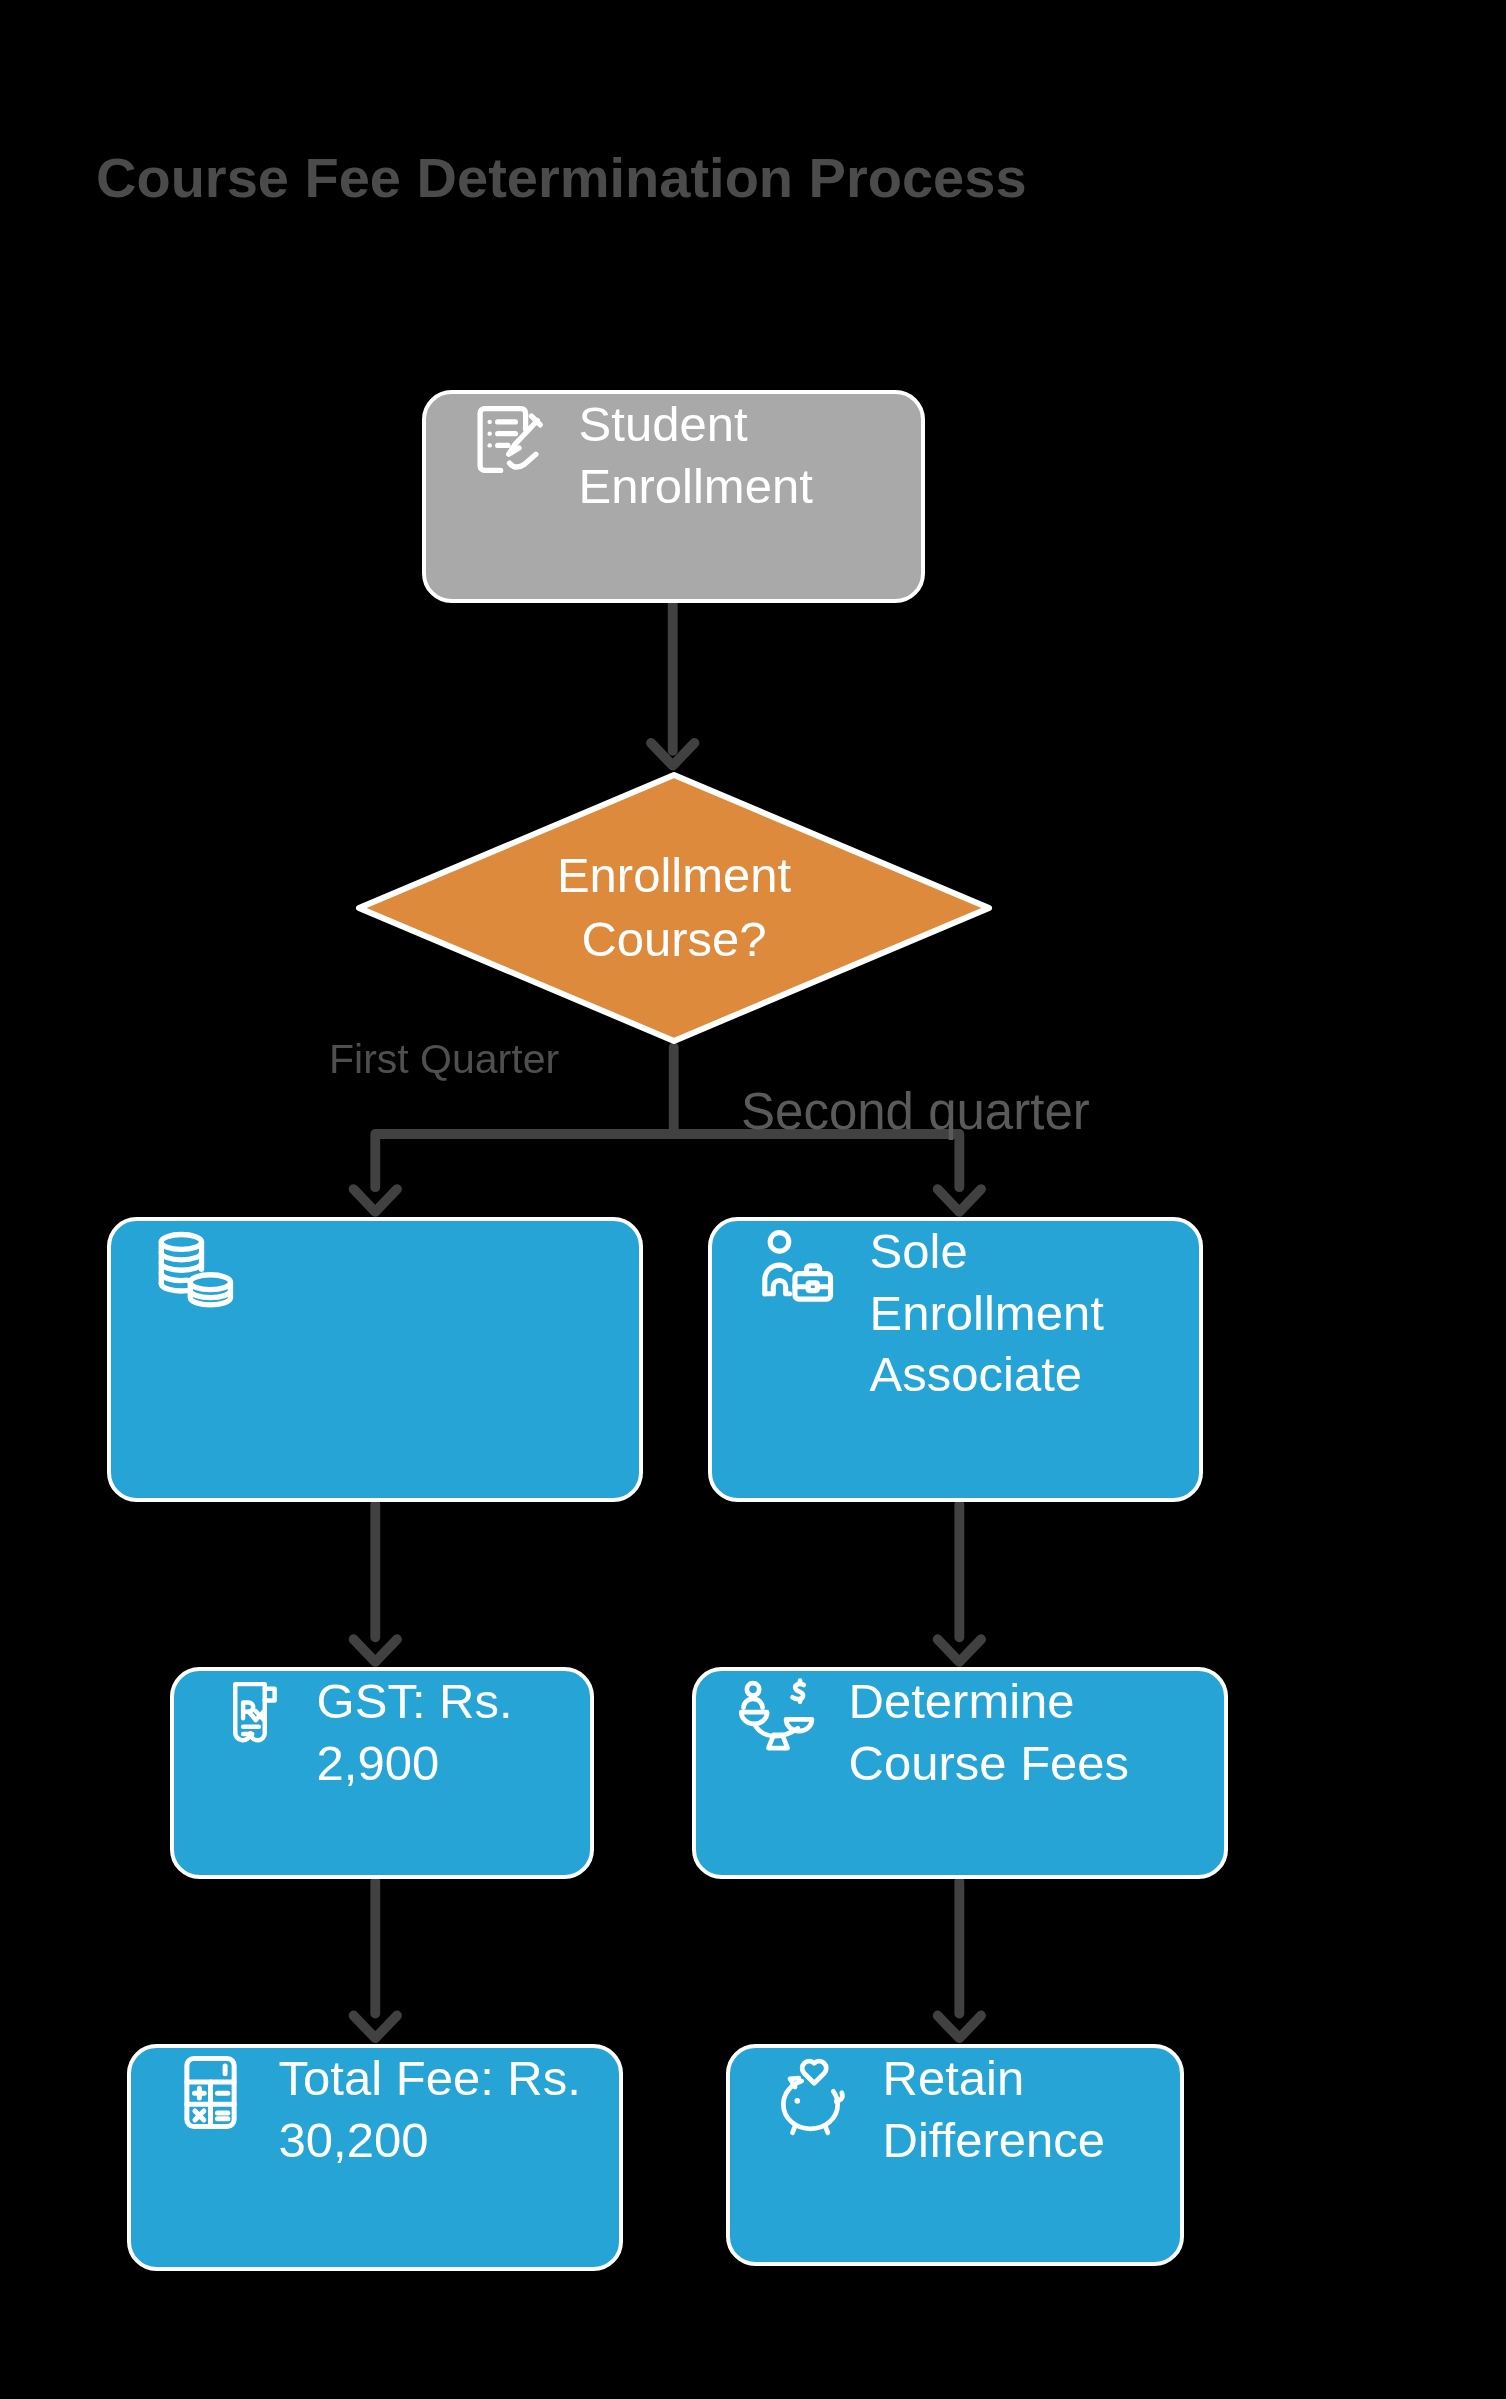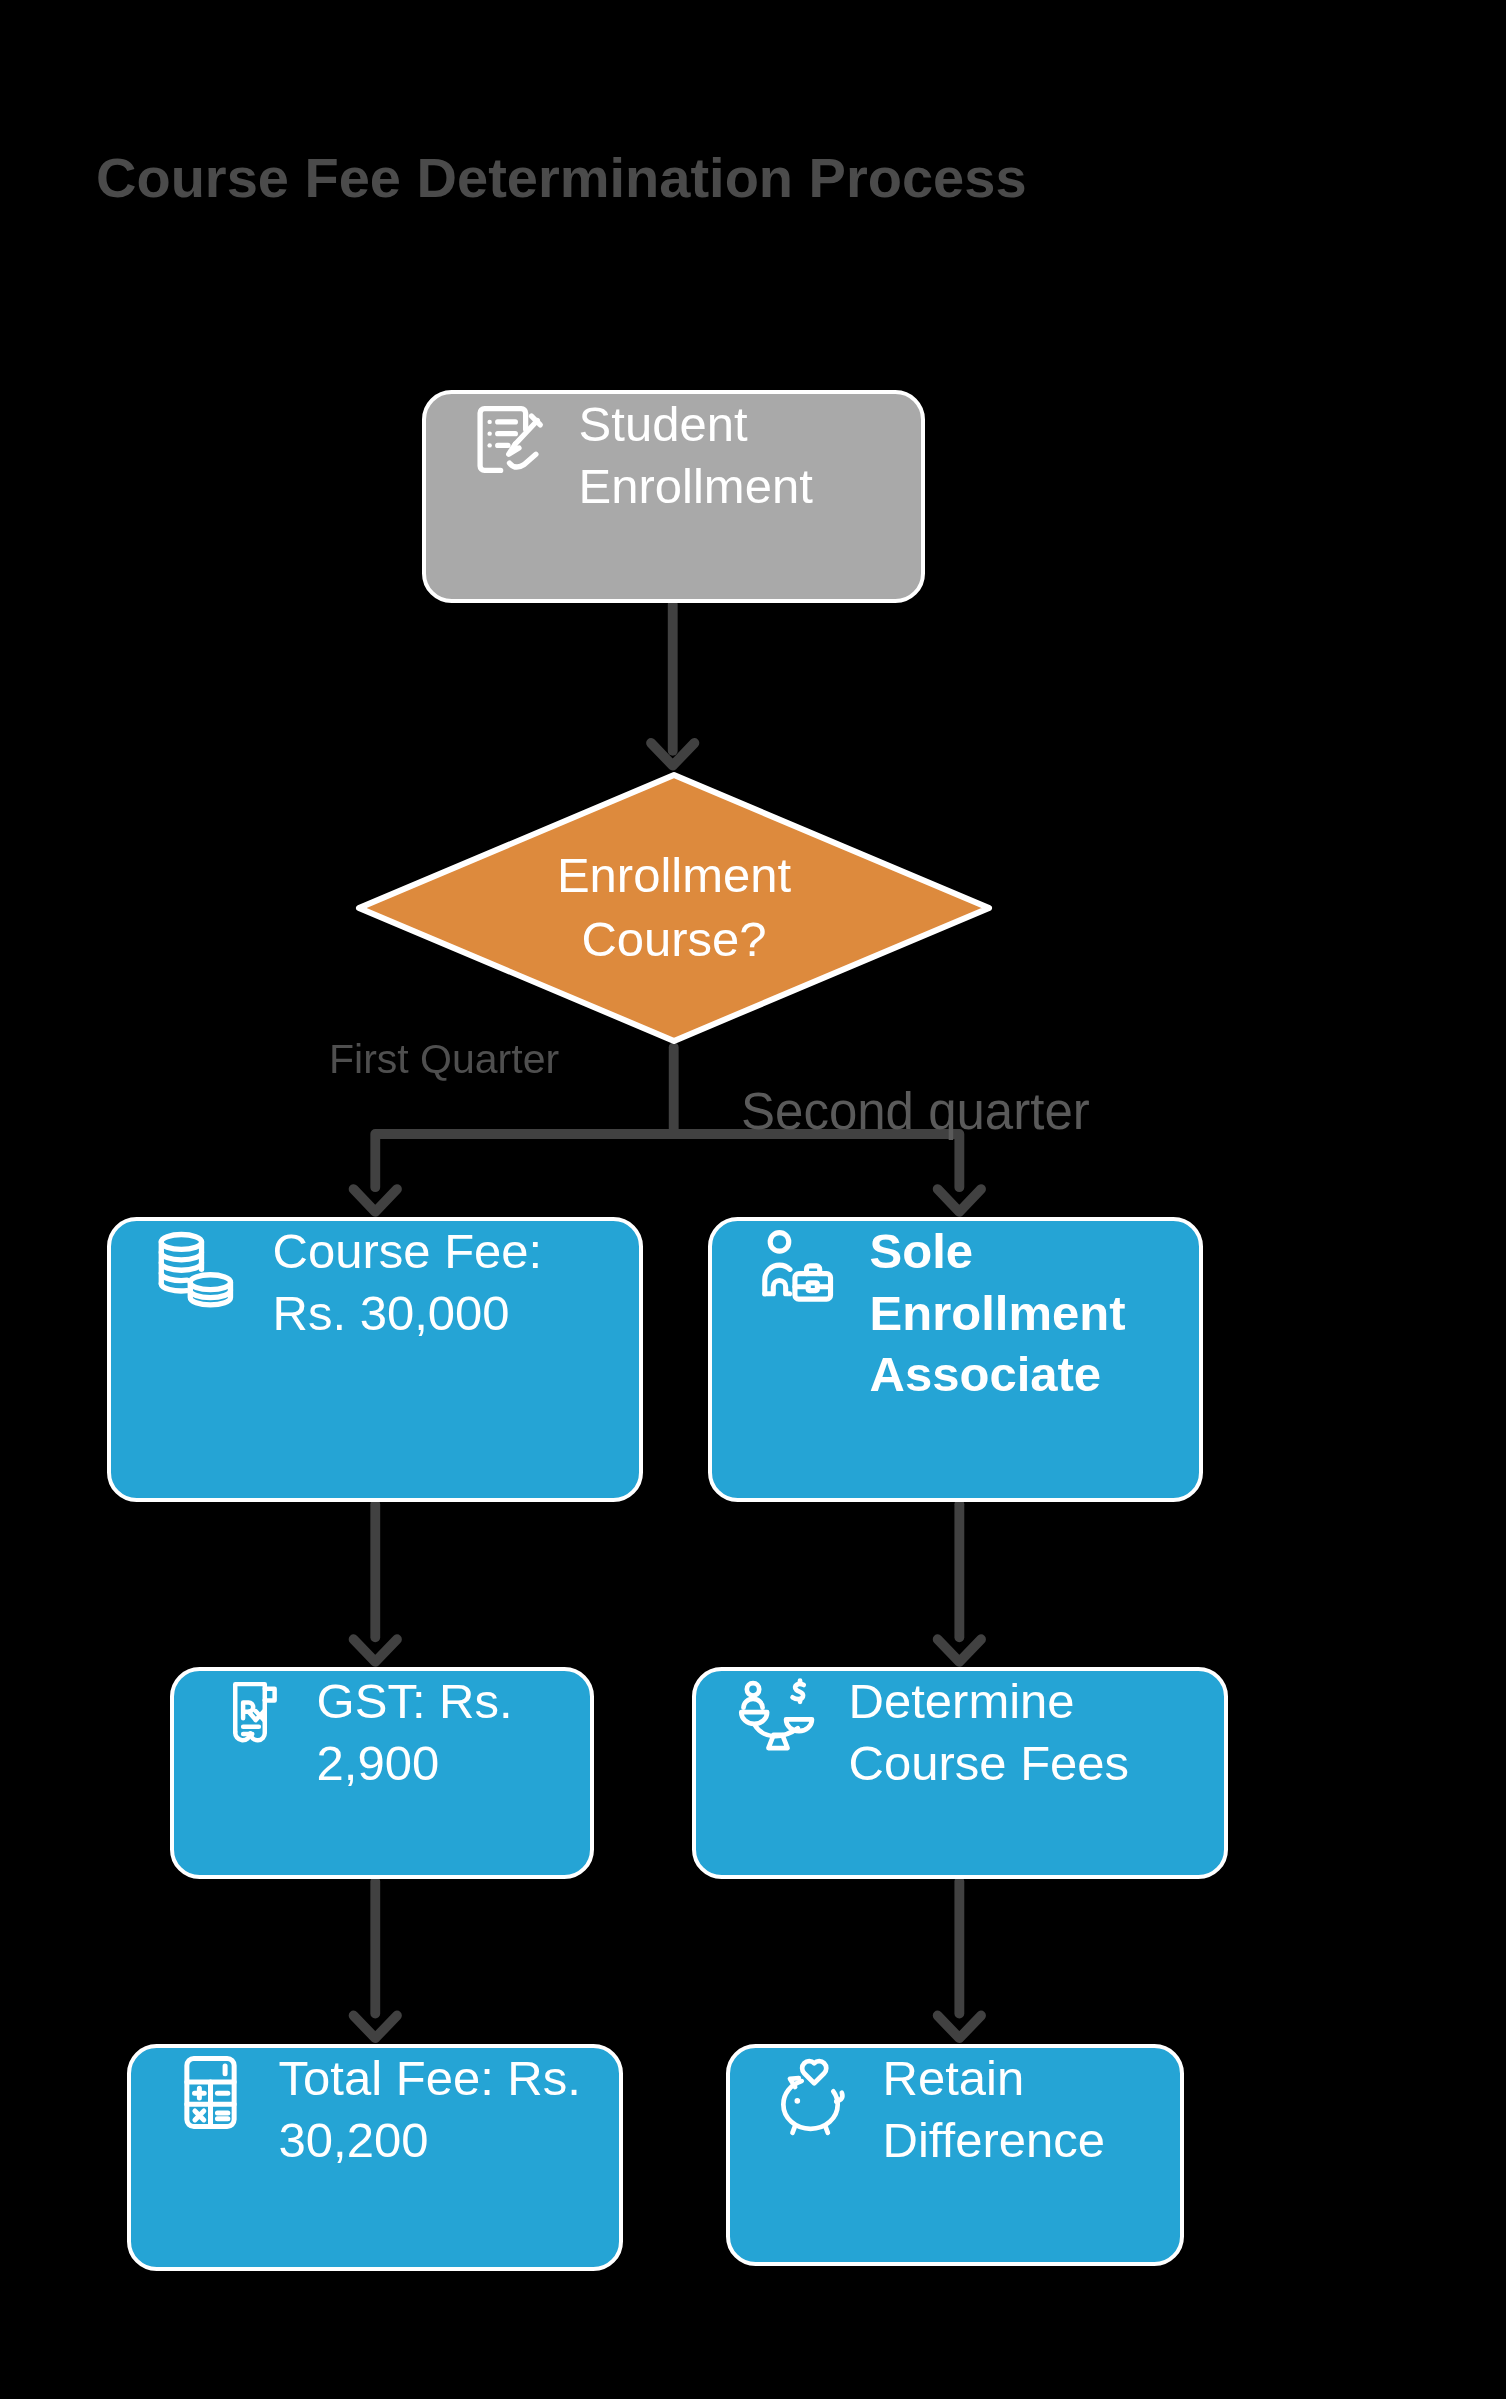--- a/index.html
+++ b/index.html
@@ -20,21 +20,21 @@
     padding:0 27.6px 0 35px;
     border:4.9px solid var(--node-border,#fff);
     border-radius:29.6px;
     color:var(--node-text,#fff);
   }
   .node .label{font-size:49px;line-height:1.26;}
   .node svg{flex-shrink:0;}
   .start{background:var(--start-fill,#a9a9a9);left:422px;top:390px;width:503px;height:213px;}
   .step{background:var(--step-fill,#25a4d5);}
   #n-course{left:107px;top:1217px;width:536px;height:285px;}
-  #n-sole{left:708px;top:1217px;width:495px;height:285px;font-weight:bold;}
+  #n-sole{left:708px;top:1217px;width:495px;height:285px;}
   #n-gst{left:170px;top:1667px;width:424px;height:212px;}
   #n-det{left:692px;top:1667px;width:536px;height:212px;}
   #n-total{left:127px;top:2044px;width:496px;height:227px;}
   #n-retain{left:726px;top:2044px;width:458px;height:222px;}
   .diamond{position:absolute;left:354px;top:770px;width:640px;height:276px;}
   .diamond svg{position:absolute;left:0;top:0;}
   .diamond .dlabel{
     position:absolute;left:0;top:0;width:100%;height:100%;
     display:flex;align-items:center;justify-content:center;
     text-align:center;color:var(--node-text,#fff);
@@ -110,21 +110,20 @@
         <path d="M34.5 13 V30"></path>
         <path d="M9.5 19.5 a12.5 4.6 0 0 0 25 0"></path>
         <path d="M9.5 26 a12.5 4.6 0 0 0 25 0"></path>
         <path d="M9.5 32.5 a12.5 4.6 0 0 0 16 4.3"></path>
         <path d="M9.5 39 a12.5 4.6 0 0 0 16 4.3"></path>
         <ellipse cx="40" cy="38" rx="12.5" ry="4.6"></ellipse>
         <path d="M27.5 38 v9.5 a12.5 4.6 0 0 0 25 0 V38"></path>
         <path d="M27.5 43 a12.5 4.6 0 0 0 25 0"></path>
       </g>
     </svg>
-    <span class="label">Course Fee: Rs. 30,000</span>
   </div>
 
   <div class="node step" id="n-gst">
     <svg viewBox="0 0 64 64" width="84" height="84">
       <g fill="none" stroke="#fff" stroke-width="3.4" stroke-linecap="round" stroke-linejoin="round">
         <path d="M42.5 22 V10 H20 v36.5"></path>
         <path d="M42.5 22 v25 a5.5 5.5 0 0 1 -11 0.5 a5.5 5.5 0 0 1 -11.5 -1"></path>
         <path d="M42.5 13.5 H50 v9 h-7.5"></path>
         <path d="M26 36 V24 h4.2 a3.5 3.5 0 0 1 0 7 H26 m4.2 0 l4.3 5"></path>
         <path d="M35.5 30.5 l6.5 7 M42 30.5 l-6.5 7"></path>

